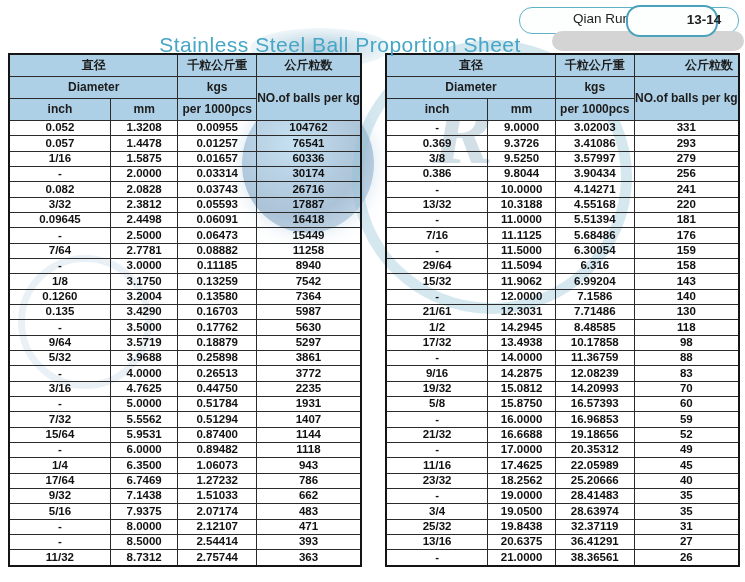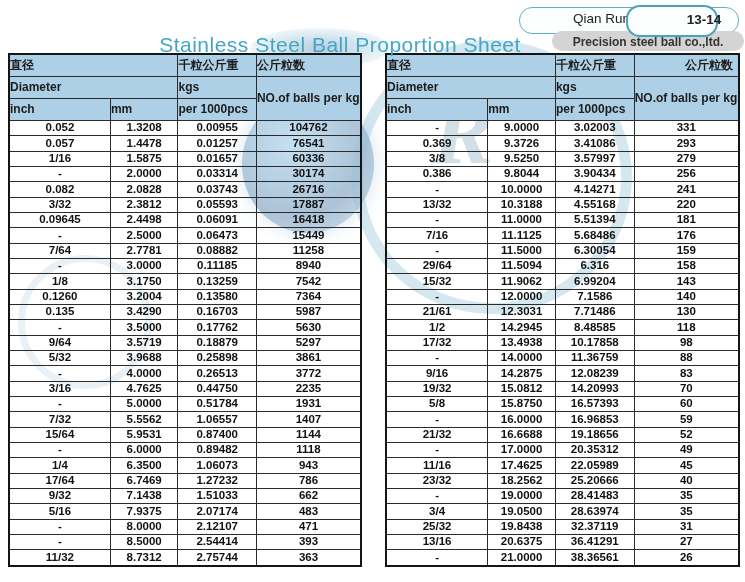--- a/index.html
+++ b/index.html
@@ -81,21 +81,21 @@
   .table-wrap.left{left:8px;width:354px;}
   .table-wrap.right{left:385px;width:355px;}
   table.sheet-table{
     width:100%;height:514px;
     border-collapse:collapse;table-layout:fixed;
     border:2px solid #151515;
   }
   .sheet-table th{
     background:#aed0e6;border:1px solid #2b2b2b;
     font-size:12px;font-weight:bold;color:#1c1c1c;
-    text-align:left;padding:0;height:21px;line-height:1.1;
+    text-align:center;padding:0;height:21px;line-height:1.1;
   }
   .sheet-table th.th-right{text-align:right;padding-right:5px;}
   .sheet-table td{
     border:1px solid #2b2b2b;background:transparent;
     font-size:11.5px;font-weight:bold;color:#111;
     text-align:center;padding:0;line-height:1;
   }
 </style>
 </head>
 <body>
@@ -108,21 +108,20 @@
   <div class="wm wm-letter">R</div>
   <div class="wm wm-arc"></div>
 
   <div class="title-en">Stainless Steel Ball Proportion Sheet</div>
 
   <div class="brand-pill"></div>
   <div class="brand-name">Qian Run</div>
   <div class="brand-number-pill"></div>
   <div class="brand-number">13-14</div>
   <div class="company-pill"></div>
-  <div class="company-name">Precision steel ball co.,ltd.</div>
 
   <div class="table-wrap left">
     <table class="sheet-table">
       <colgroup>
           <col style="width:28.8%">
           <col style="width:19.2%">
           <col style="width:22.3%">
           <col style="width:29.7%">
         </colgroup>
       <thead>
@@ -253,21 +252,21 @@
           </tr>
           <tr>
             <td>-</td>
             <td>5.0000</td>
             <td>0.51784</td>
             <td>1931</td>
           </tr>
           <tr>
             <td>7/32</td>
             <td>5.5562</td>
-            <td>1.06557</td>
+            <td>0.51294</td>
             <td>1407</td>
           </tr>
           <tr>
             <td>15/64</td>
             <td>5.9531</td>
             <td>0.87400</td>
             <td>1144</td>
           </tr>
           <tr>
             <td>-</td>

